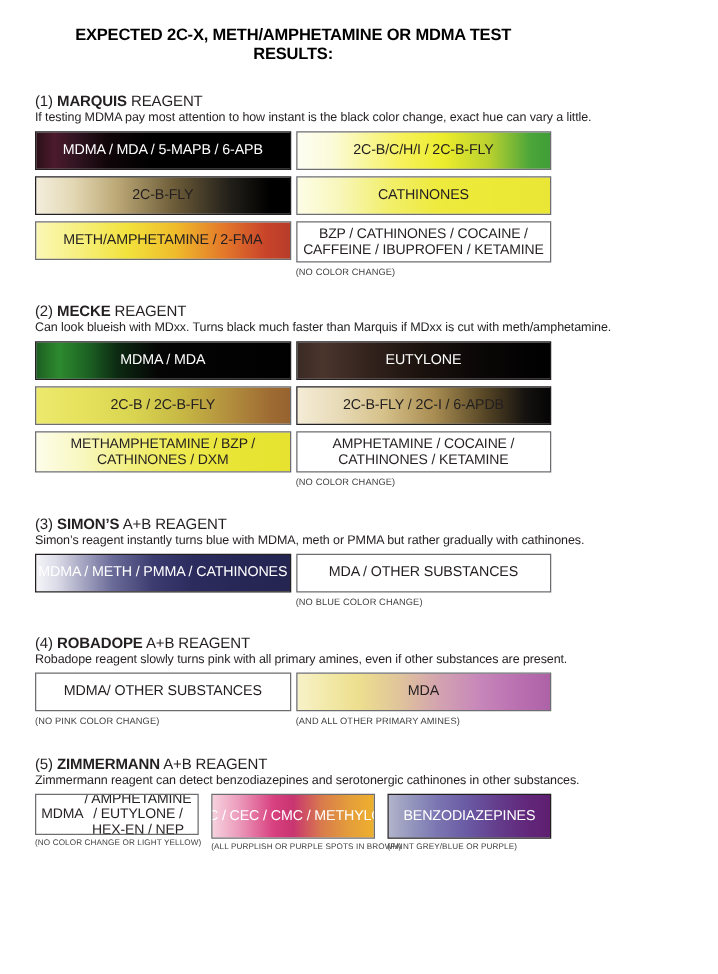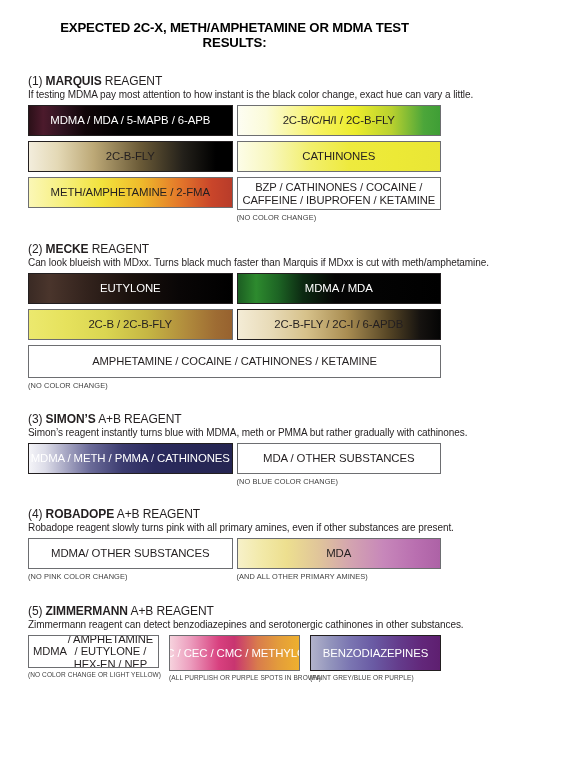--- a/index.html
+++ b/index.html
@@ -160,37 +160,40 @@
     <div class="sec-head">
       <span class="num">(2)</span>
       <span class="name">MECKE</span>
       <span class="rest">REAGENT</span>
     </div>
     <div class="sec-desc">Can look blueish with MDxx. Turns black much faster than Marquis if MDxx is cut with meth/amphetamine.</div>
 
     <div class="rows">
       <div class="row">
         <div class="col">
+          <div class="bar border-dark g-mdma-mecke txt-light">MDMA / MDA</div>
+        </div>
+        <div class="col">
           <div class="bar border-dark g-eutylone txt-light">EUTYLONE</div>
         </div>
-        <div class="col">
-          <div class="bar border-dark g-mdma-mecke txt-light">MDMA / MDA</div>
-        </div>
       </div>
 
       <div class="row">
         <div class="col">
           <div class="bar border-grey g-2cb-mecke txt-dark">2C-B / 2C-B-FLY</div>
         </div>
         <div class="col">
           <div class="bar border-dark g-2cbfly-mecke txt-dark">2C-B-FLY / 2C-I / 6-APDB</div>
         </div>
       </div>
 
       <div class="row">
+        <div class="col">
+          <div class="bar two-line border-grey g-methamp-mecke txt-dark">METHAMPHETAMINE / BZP / CATHINONES / DXM</div>
+        </div>
         <div class="col">
           <div class="bar two-line border-grey g-white txt-dark">AMPHETAMINE / COCAINE / CATHINONES / KETAMINE</div>
           <div class="caption">(NO COLOR CHANGE)</div>
         </div>
       </div>
     </div>
   </div>
 
   <div class="section" id="sec-3">
     <div class="sec-head">

